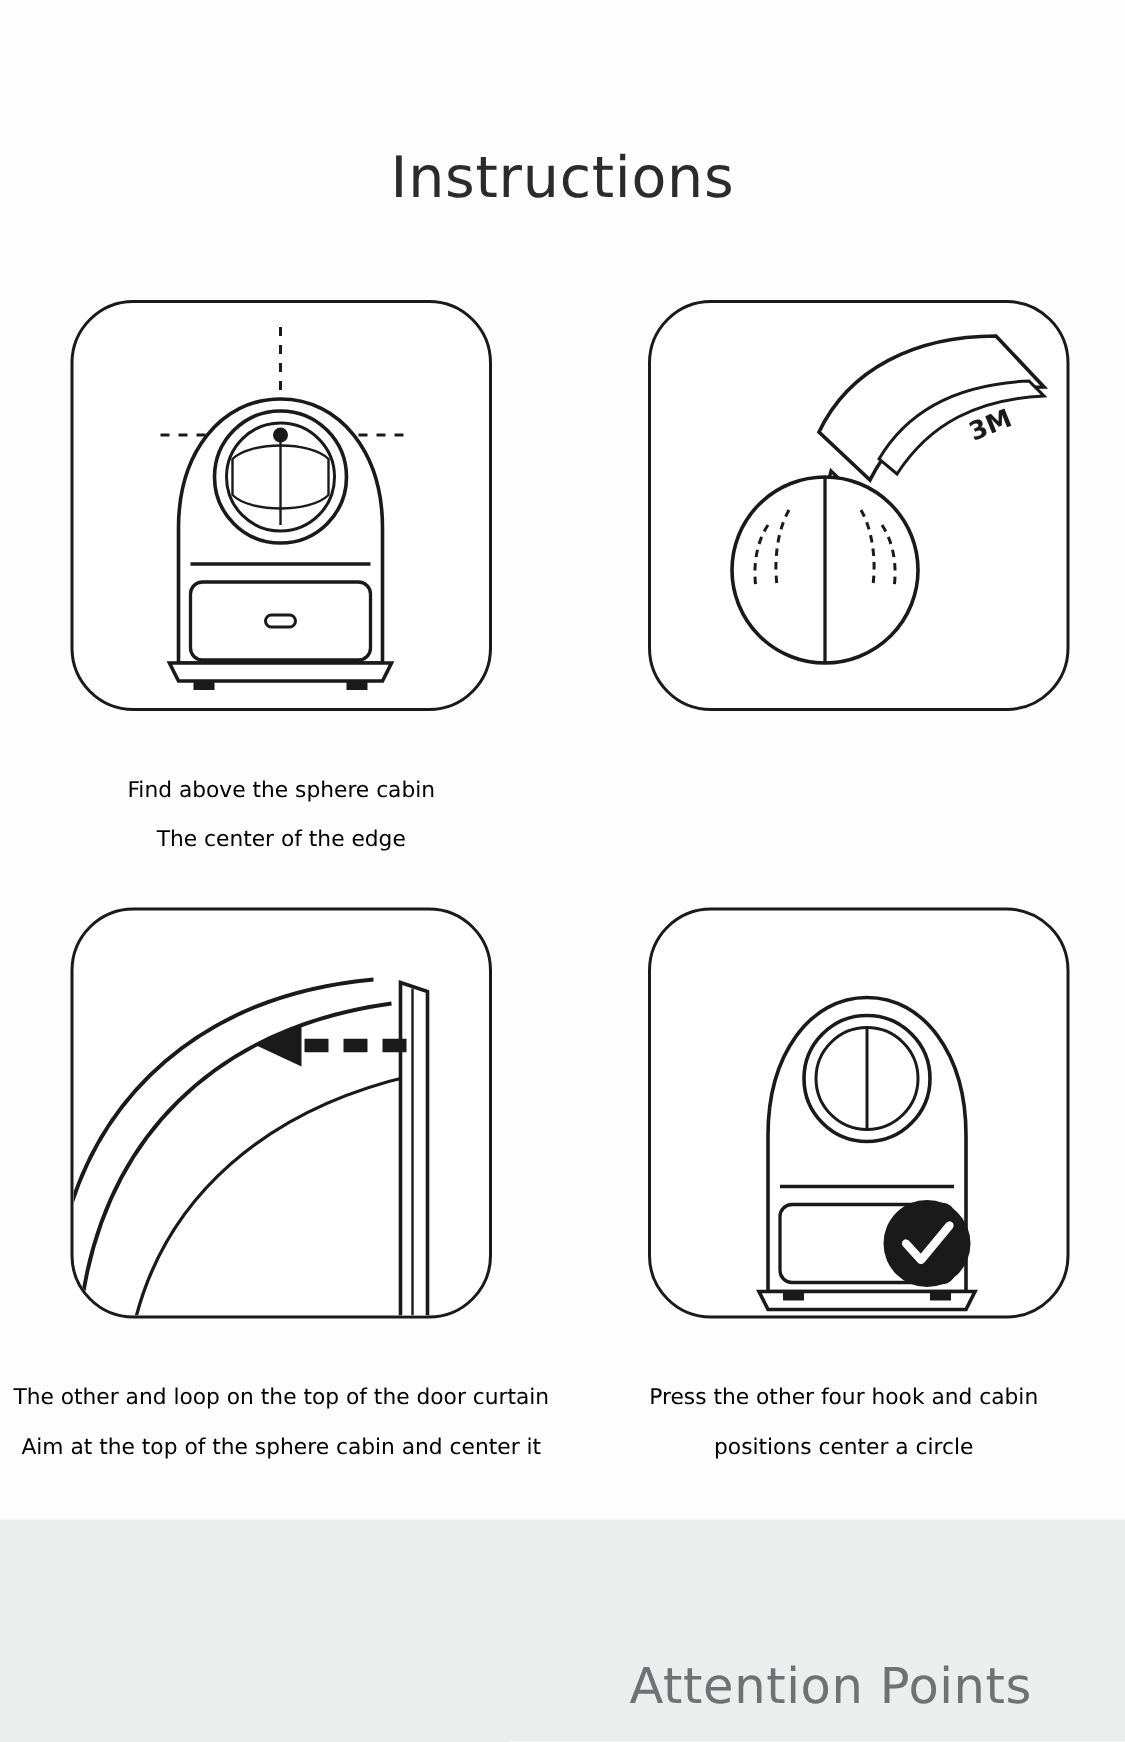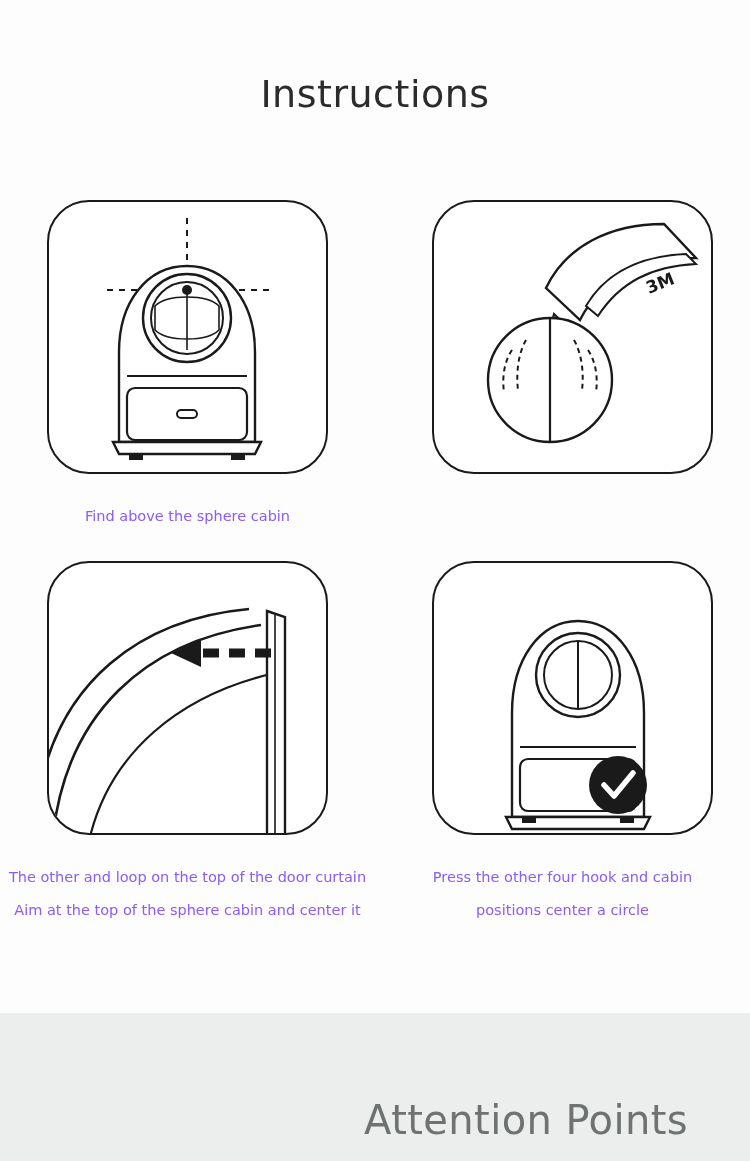--- a/index.html
+++ b/index.html
@@ -19,21 +19,21 @@
     width: 750px;
     height: 1161px;
     background: #fdfdfd;
   }
   .page-title {
     text-align: center;
     font-size: 38px;
     font-weight: 400;
     color: #2b2b2b;
     letter-spacing: 0.5px;
-    padding-top: 72px;
+    padding-top: 96px;
     margin: 0;
     font-family: "DejaVu Sans", sans-serif;
   }
   .steps-grid {
     position: absolute;
     top: 200px;
     left: 0;
     width: 750px;
     display: flex;
     flex-wrap: wrap;
@@ -48,25 +48,25 @@
   .step-figure {
     width: 277px;
     height: 270px;
     border: 2px solid #1a1a1a;
     border-radius: 42px;
     background: #ffffff;
     position: relative;
     overflow: hidden;
   }
   .step-caption {
-    margin-top: 26px;
+    margin-top: 37px;
     text-align: center;
     font-size: 14.5px;
     line-height: 33px;
-    color: #8b5cf6;
+    color: #000000;
     font-family: "DejaVu Sans", sans-serif;
   }
   .step-caption div {
     white-space: nowrap;
   }
   .step-2 .step-figure, .step-4 .step-figure {
     margin-left: 20px;
   }
   .row-2 {
     margin-top: 28px;
@@ -76,21 +76,21 @@
     left: 0;
     bottom: 0;
     width: 750px;
     height: 148px;
     background: #eceded;
   }
   .attention-title {
     position: absolute;
     right: 62px;
     bottom: 18px;
-    font-size: 40px;
+    font-size: 33px;
     color: #6f7273;
     font-weight: 400;
     font-family: "DejaVu Sans", sans-serif;
     letter-spacing: 0.4px;
   }
   svg { display: block; }
 </style>
 </head>
 <body>
 
@@ -124,20 +124,21 @@
           <ellipse cx="138" cy="116" rx="36" ry="36" fill="#ffffff" stroke="#1a1a1a" stroke-width="2"></ellipse>
 
           <path d="M106 104 C118 92 158 92 170 104 L170 128 C158 140 118 140 106 128 Z" fill="#ffffff" stroke="#1a1a1a" stroke-width="1.6"></path>
           <line x1="138" y1="92" x2="138" y2="148" stroke="#1a1a1a" stroke-width="1.6"></line>
 
           <circle cx="138" cy="88" r="5" fill="#1a1a1a"></circle>
         </svg>
       </div>
       <div class="step-caption">
         <div>Find above the sphere cabin</div>
+        <div>The center of the edge</div>
       </div>
     </div>
 
     <div class="step step-2">
       <div class="step-figure">
         <svg width="277" height="270" viewBox="0 0 277 270">
 
           <path d="M120 112 L160 150 L104 176 Z" fill="#ffffff" stroke="#1a1a1a" stroke-width="2.2"></path>
 
           <path d="M112 86 C132 44 176 22 230 22 L262 56 C206 56 166 78 146 118 Z" fill="#ffffff" stroke="#1a1a1a" stroke-width="2.4"></path>

